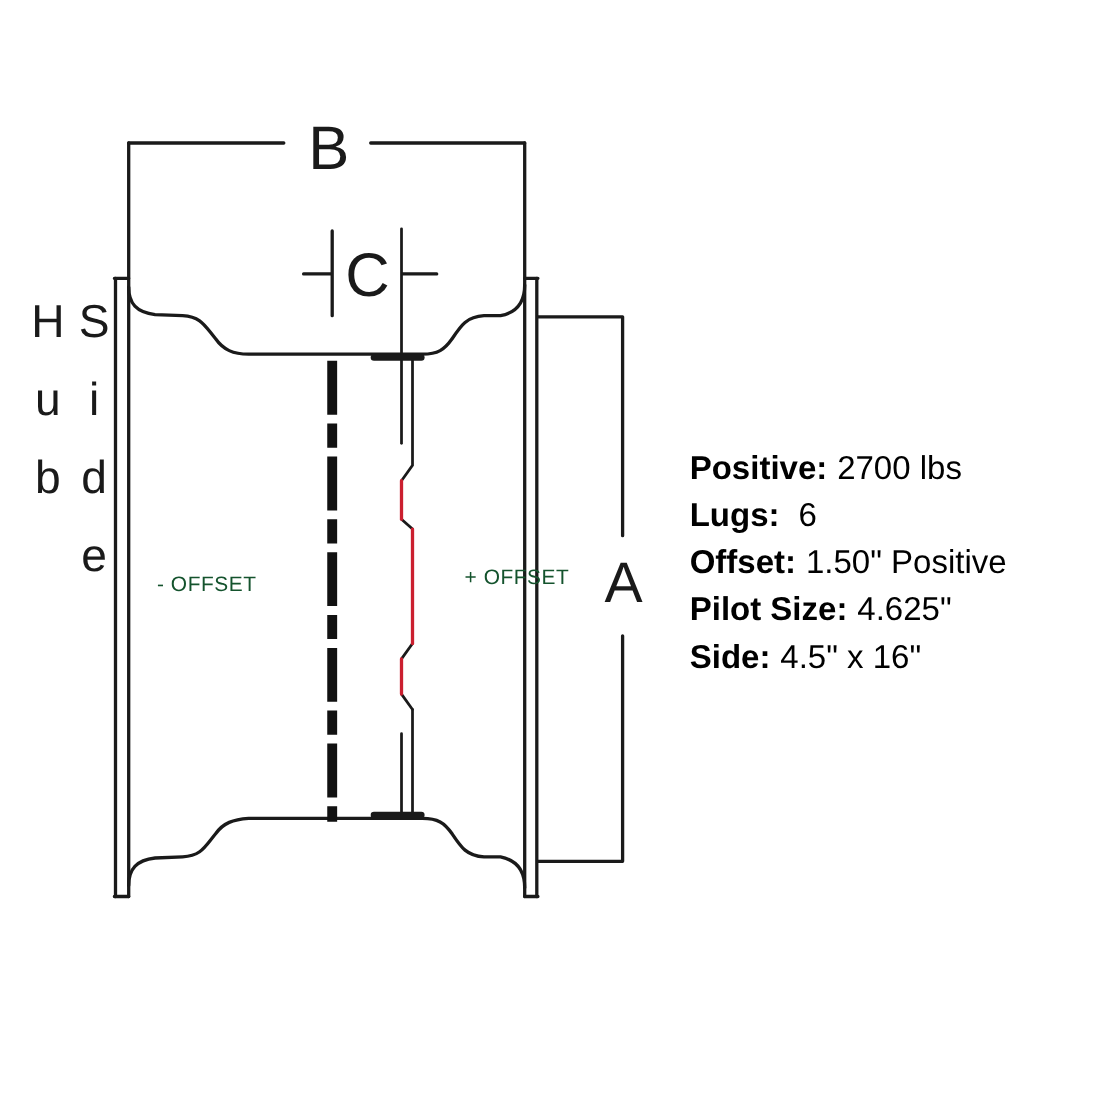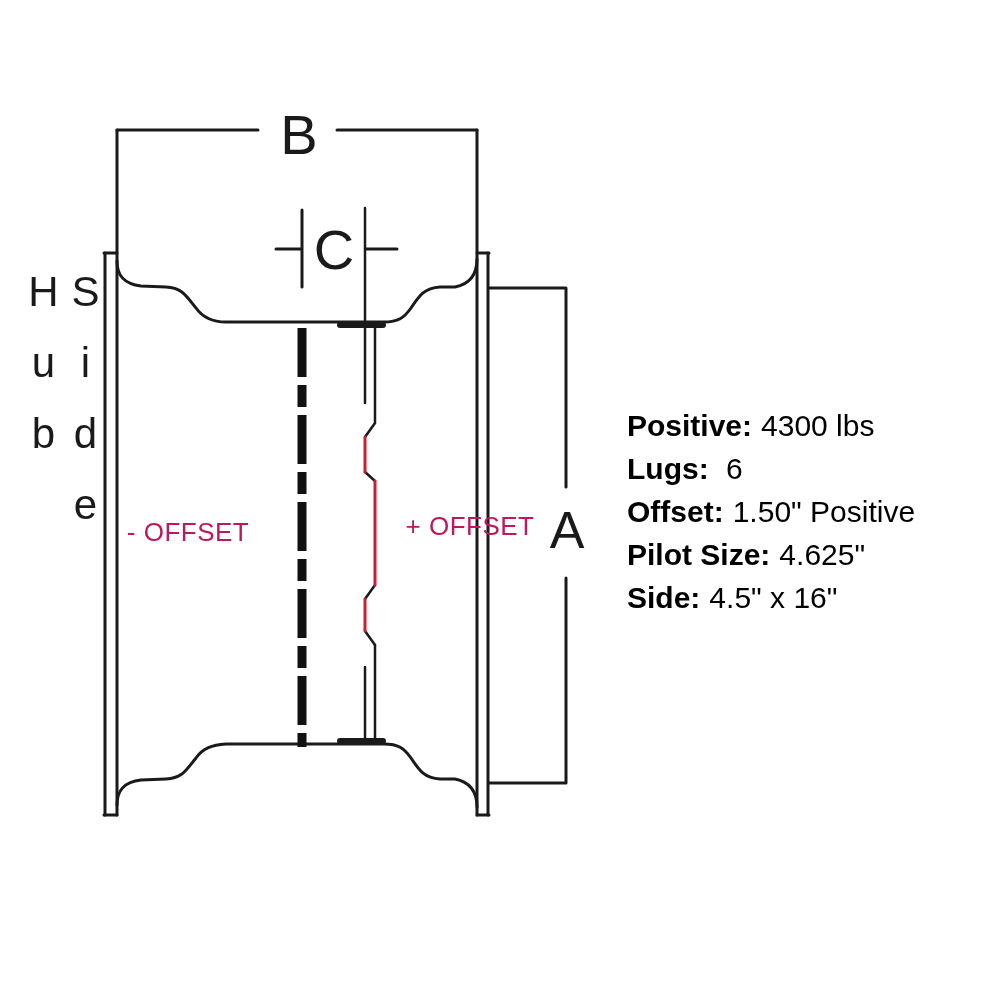--- a/index.html
+++ b/index.html
@@ -28,22 +28,22 @@
     font-size: 56px;
     font-weight: 400;
     color: #1a1a1a;
     line-height: 1;
     white-space: nowrap;
   }
   .dim-label.a { font-size: 52px; }
   .offset-label {
     position: absolute;
     transform: translate(-50%, -50%);
-    font-size: 26px;
-    color: #be185d;
+    font-size: 19px;
+    color: #14532d;
     letter-spacing: 0.5px;
     white-space: nowrap;
   }
   .hub-side {
     position: absolute;
     left: 22px;
     top: 268px;
     height: 540px;
     writing-mode: vertical-lr;
     text-orientation: upright;
@@ -113,20 +113,20 @@
   <div class="dim-label" style="left:299px; top:135px;">B</div>
   <div class="dim-label" style="left:334px; top:250px;">C</div>
   <div class="dim-label a" style="left:567px; top:530px;">A</div>
 
   <div class="offset-label" style="left:188px; top:532px;">- OFFSET</div>
   <div class="offset-label" style="left:442px; top:526px;margin-left:28px;">+ OFFSET</div>
 
   <div class="hub-side">Hub Side</div>
 
   <div class="specs">
-    <span class="row"><span class="lab">Positive:</span><span class="val">4300 lbs</span></span>
+    <span class="row"><span class="lab">Positive:</span><span class="val">2700 lbs</span></span>
     <span class="row"><span class="lab">Lugs:</span><span class="val"> 6</span></span>
     <span class="row"><span class="lab">Offset:</span><span class="val">1.50" Positive</span></span>
     <span class="row"><span class="lab">Pilot Size:</span><span class="val">4.625"</span></span>
     <span class="row"><span class="lab">Side:</span><span class="val">4.5" x 16"</span></span>
   </div>
 
 </div>
 
 </body></html>

